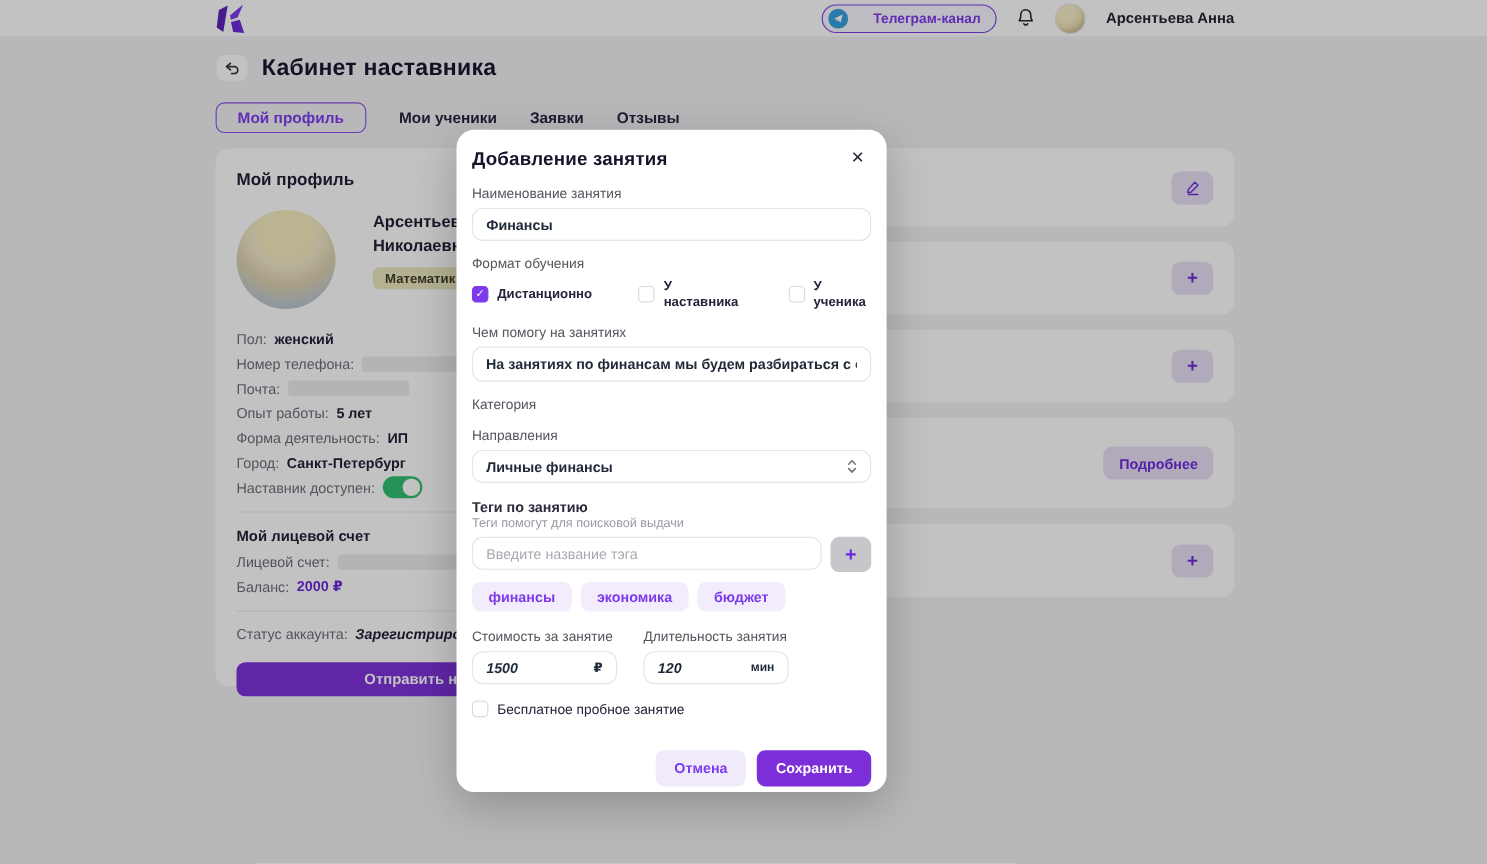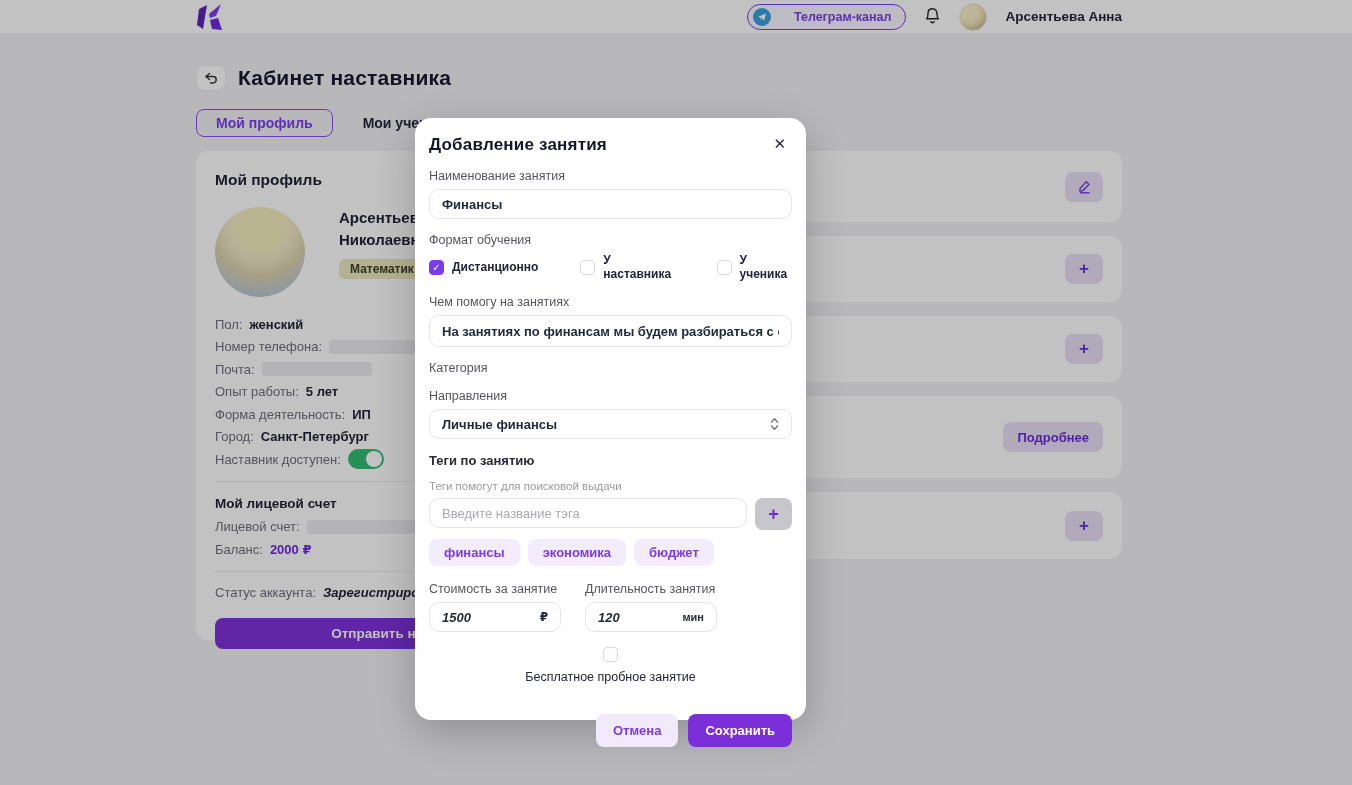--- a/index.html
+++ b/index.html
@@ -34,21 +34,21 @@
   .tg-label { color:#7c3aed; font-size:12.5px; font-weight:600;margin-left:15px; }
   .bell { width:17px; height:19px; cursor:pointer; }
   .avatar-sm {
     width:28px; height:28px; border-radius:50%;
     background:radial-gradient(circle at 35% 28%, #f7eec9 0 30%, #ecdfae 55%, #cdbd90 75%, #a9c0d1 100%);
     border:1px solid #e8e8e8; cursor:pointer;
   }
   .user-name { font-size:13.5px; font-weight:600; color:#222230; cursor:pointer; }
 
   
-  .content { position:absolute; top:33px; left:0; width:1348px; height:752px; }
+  .content { position:absolute; top:17px; left:0; width:1348px; height:752px; }
   .container { position:absolute; left:196px; width:926px; }
 
   .page-head { top:30px; display:flex; align-items:center; gap:12px; height:30px; }
   .back-btn {
     width:30px; height:26px; background:#fff; border-radius:8px;
     display:flex; align-items:center; justify-content:center;
     cursor:pointer; border:1px solid #eeeeef;
   }
   .page-title { font-size:21px; font-weight:800; color:#14142b; letter-spacing:.2px; }
 
@@ -126,31 +126,31 @@
   .modal {
     position:absolute; left:415px; top:118px; width:391px; height:602px;
     background:#fff; border-radius:16px; z-index:10;
     box-shadow:0 12px 40px rgba(0,0,0,.22);
     padding:14px 14px 16px;
   }
   .modal-head { display:flex; align-items:flex-start; justify-content:space-between; margin-bottom:14px; }
   .modal-title { font-size:17px; font-weight:800; color:#14142b; letter-spacing:.2px; padding-top:3px; }
   .modal-close { font-size:15px; color:#2a2a3a; cursor:pointer; padding:4px 6px; line-height:1; }
   .flabel { font-size:12.5px; color:#55555e; margin-bottom:6px; }
-  .flabel.strong { color:#2a2a3a; font-weight:700; font-size:13px; margin-bottom:12px; }
+  .flabel.strong { color:#2a2a3a; font-weight:700; font-size:13px; margin-bottom:2px; }
   .fhint { font-size:11.5px; color:#9a9aa4; margin-bottom:6px; }
   .tinput {
     width:100%; height:30px; border:1px solid #e4e4e9; border-radius:10px;
     padding:0 12px; font-size:13px; font-weight:600; color:#1f2937;
     font-family:inherit; background:#fff; outline:none;
   }
   .tinput::placeholder { color:#a9a9b2; font-weight:400; }
   .tinput.tall { height:32px; }
   .mt14 { margin-top:14px; }
-  .check-row { display:flex; align-items:center; gap:8px; margin-top:8px;flex-direction:column; }
+  .check-row { display:flex; align-items:center; gap:8px; margin-top:8px; }
   .check-group { display:flex; align-items:center; gap:42px; margin-top:8px; }
   .check-item { display:flex; align-items:center; gap:8px; cursor:pointer; }
   .checkbox {
     width:15px; height:15px; border:1.5px solid #d8d8de; border-radius:4px;
     background:#fff; flex:none; display:flex; align-items:center; justify-content:center;
   }
   .checkbox.checked { background:#7c3aed; border-color:#7c3aed; color:#fff; font-size:10px; font-weight:700; }
   .check-label { font-size:12px; font-weight:600; color:#23233a; }
   .select {
     width:100%; height:30px; border:1px solid #e4e4e9; border-radius:10px;

